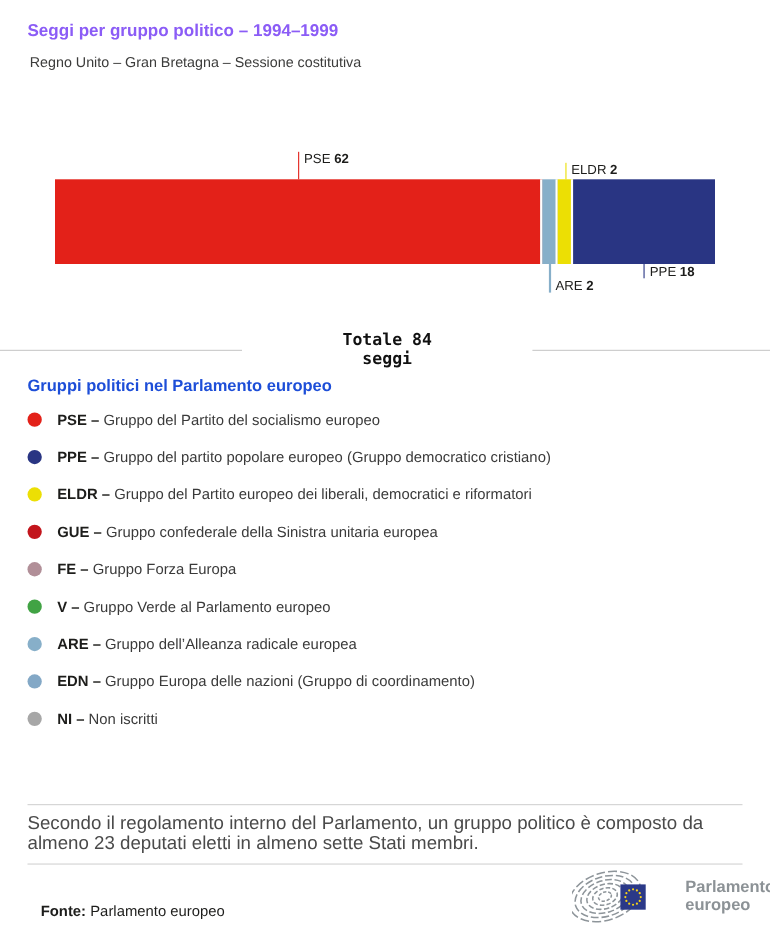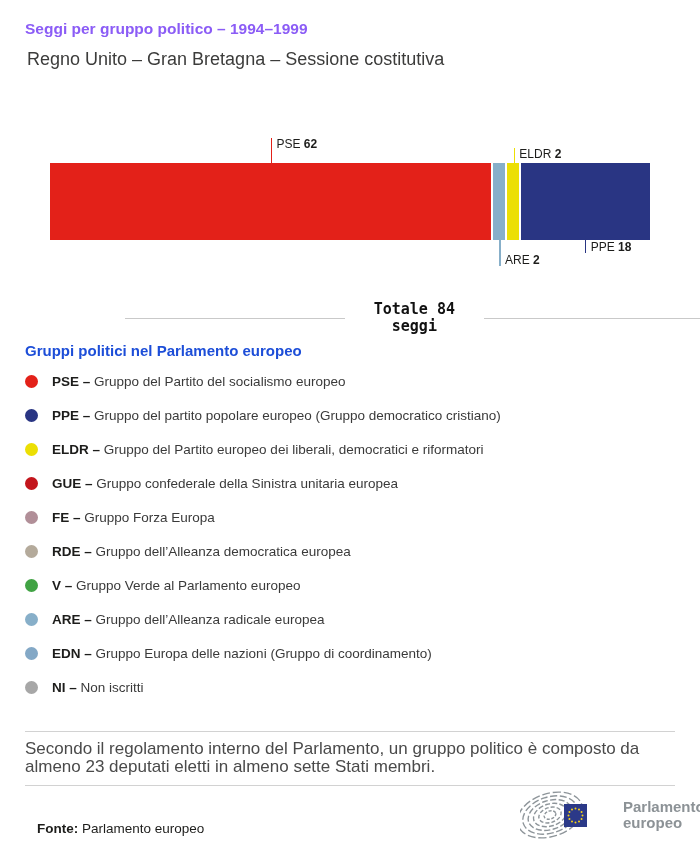--- a/index.html
+++ b/index.html
@@ -1,34 +1,34 @@
 <!DOCTYPE html>
 <html><head>
 <meta charset="utf-8">
 <style>
   html,body{margin:0;padding:0;background:#fff;}
   .page{position:relative;width:700px;height:854px;background:#ffffff;overflow:hidden;
         font-family:"Liberation Sans",sans-serif;color:#1d1d1b;}
 
   .title{position:absolute;left:25px;top:20px;font-size:15.5px;font-weight:bold;color:#8b5cf6;}
-  .subtitle{position:absolute;left:27px;top:49px;font-size:18px;font-weight:400;color:#3c3c3b;}
+  .subtitle{position:absolute;left:27px;top:49px;font-size:13px;font-weight:400;color:#3c3c3b;}
 
   
   .bar-wrap{position:absolute;left:50px;top:163px;width:600px;height:77px;}
   .stacked-bar{display:flex;width:100%;height:100%;}
   .seg{height:100%;box-sizing:border-box;}
   .seg.gap{border-right:2px solid #ffffff;}
   .callouts{position:absolute;left:0;top:0;width:100%;height:100%;}
   .tick{position:absolute;width:1.5px;}
   .callout-label{position:absolute;font-size:12px;line-height:13px;white-space:nowrap;color:#1d1d1b;}
   .callout-label b{font-weight:bold;}
 
   
   .total-row{position:absolute;left:0;top:301px;width:700px;display:flex;align-items:center;
-             justify-content:flex-end;gap:29px;}
+             justify-content:space-between;gap:29px;}
   .rule{height:1px;background:#c9c9c9;}
   .rule.l{width:220px;}
   .rule.r{width:216px;}
   .total-text{font-family:"DejaVu Sans Mono",monospace;font-weight:bold;font-size:15px;
               line-height:17px;color:#111;text-align:center;}
 
   
   .legend-heading{position:absolute;left:25px;top:342px;font-size:15px;font-weight:bold;color:#1d4ed8;}
   .legend-list{position:absolute;left:25px;top:364px;width:655px;}
   .legend-row{display:flex;align-items:center;height:34px;}
@@ -99,24 +99,20 @@
       </div>
       <div class="legend-row">
         <span class="dot" style="background: rgb(195, 21, 28);"></span>
         <span class="legend-text"><b>GUE – </b><span>Gruppo confederale della Sinistra unitaria europea</span></span>
       </div>
       <div class="legend-row">
         <span class="dot" style="background: rgb(177, 143, 152);"></span>
         <span class="legend-text"><b>FE – </b><span>Gruppo Forza Europa</span></span>
       </div>
       <div class="legend-row">
-        <span class="dot" style="background: rgb(180, 170, 155);"></span>
-        <span class="legend-text"><b>RDE – </b><span>Gruppo dell’Alleanza democratica europea</span></span>
-      </div>
-      <div class="legend-row">
         <span class="dot" style="background: rgb(65, 163, 68);"></span>
         <span class="legend-text"><b>V – </b><span>Gruppo Verde al Parlamento europeo</span></span>
       </div>
       <div class="legend-row">
         <span class="dot" style="background: rgb(135, 175, 201);"></span>
         <span class="legend-text"><b>ARE – </b><span>Gruppo dell’Alleanza radicale europea</span></span>
       </div>
       <div class="legend-row">
         <span class="dot" style="background: rgb(131, 168, 198);"></span>
         <span class="legend-text"><b>EDN – </b><span>Gruppo Europa delle nazioni (Gruppo di coordinamento)</span></span>

